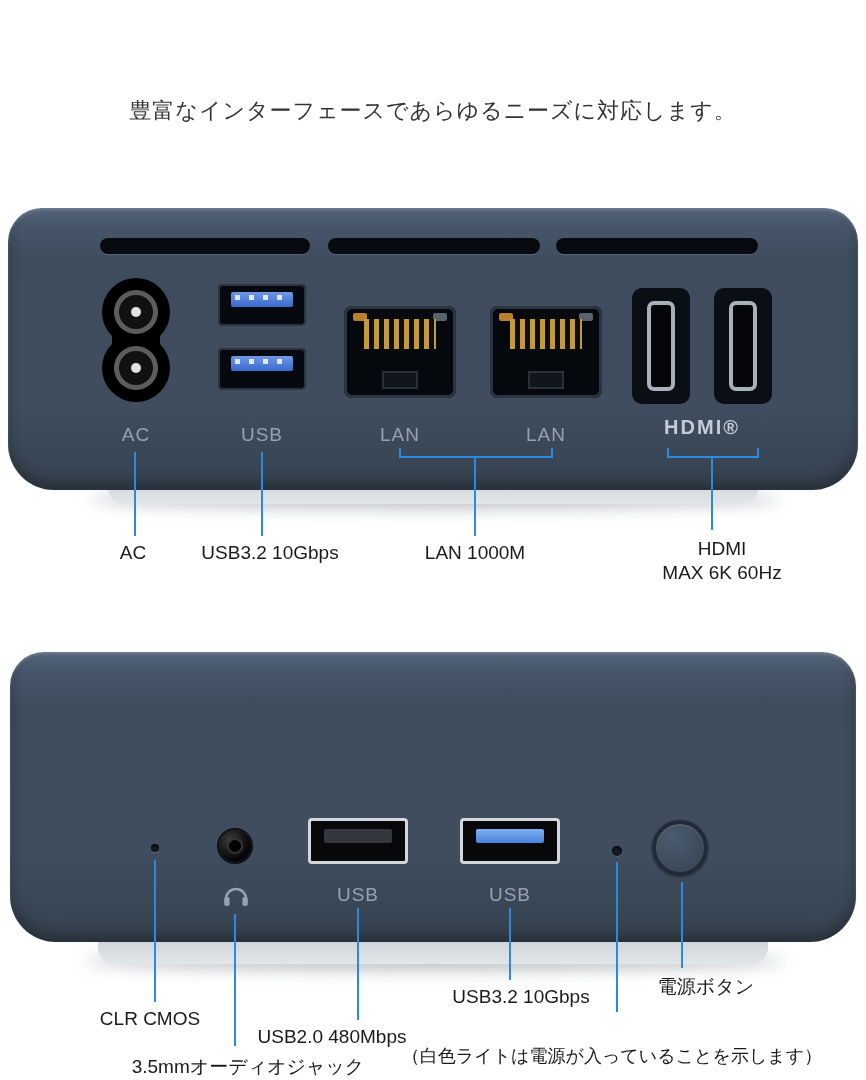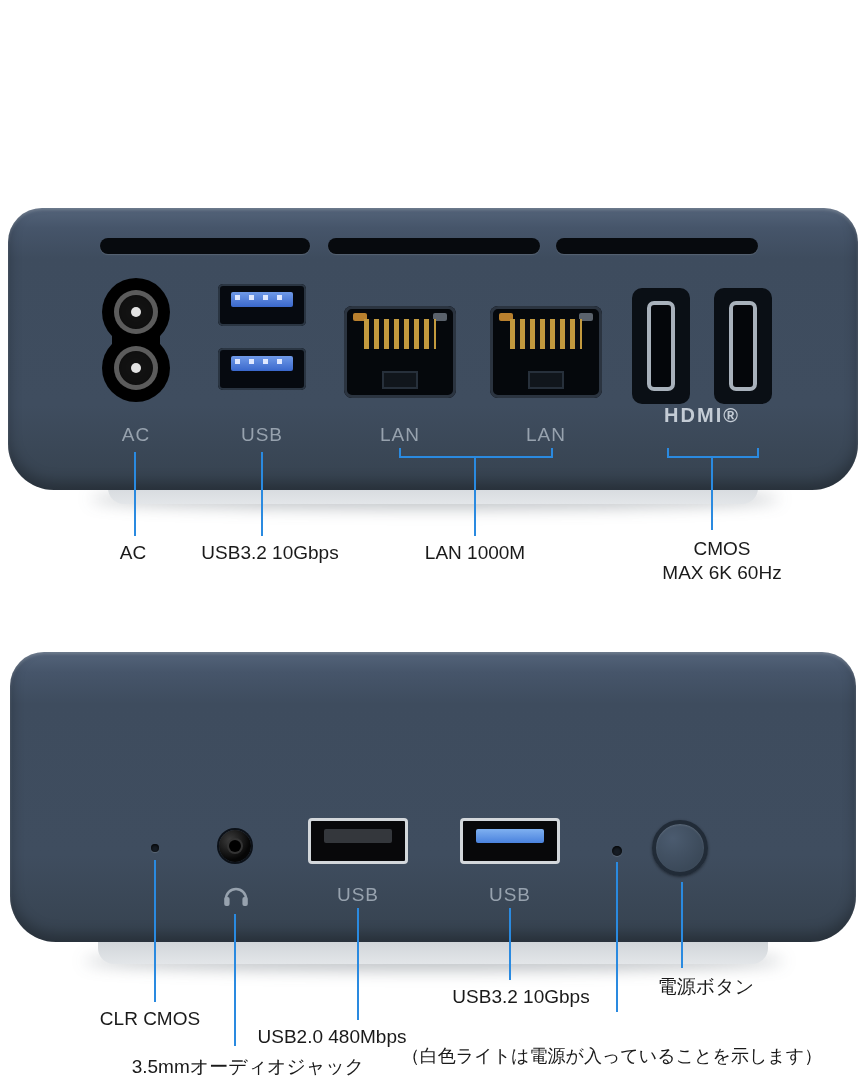--- a/index.html
+++ b/index.html
@@ -82,20 +82,21 @@
   .cl { position:absolute; width:2px; background:#2a8ae0; }
   .clh { position:absolute; height:2px; background:#2a8ae0; }
   .cap { position:absolute; transform:translateX(-50%); font-size:19px; color:#1a1a1a; white-space:nowrap; }
   .cap.small { font-size:18px;margin-left:44px; }
 </style>
 </head>
 <body>
 
 <div class="stage">
 
+  <div class="subtitle">豊富なインターフェースであらゆるニーズに対応します。</div>
 
   <div class="dev-shadow" style="left:90px; top:490px; width:690px; height:18px;"></div>
   <div class="base" style="left:108px; top:466px; width:650px; height:38px;"></div>
   <div class="body" style="left:8px; top:208px; width:850px; height:282px;"></div>
 
   <div class="vent" style="left:100px; top:238px; width:210px;"></div>
   <div class="vent" style="left:328px; top:238px; width:212px;"></div>
   <div class="vent" style="left:556px; top:238px; width:202px;"></div>
 
   <div class="ac-lobe" style="left:102px; top:278px;"></div>
@@ -130,37 +131,37 @@
       <div class="slot"></div>
     </div>
   <div class="hdmi" style="left:714px; top:288px;">
       <div class="slot"></div>
     </div>
 
   <div class="plabel" style="left:136px; top:424px;">AC</div>
   <div class="plabel" style="left:262px; top:424px;">USB</div>
   <div class="plabel" style="left:400px; top:424px;">LAN</div>
   <div class="plabel" style="left:546px; top:424px;">LAN</div>
-  <div class="plabel hdmi-l" style="left:702px; top:404px;">HDMI®</div>
+  <div class="plabel hdmi-l" style="left:702px; top:416px;">HDMI®</div>
 
   <div class="cl" style="left:134px; top:452px; height:84px;"></div>
   <div class="cl" style="left:261px; top:452px; height:84px;"></div>
   <div class="cl" style="left:399px; top:448px; height:10px;"></div>
   <div class="cl" style="left:551px; top:448px; height:10px;"></div>
   <div class="clh" style="left:399px; top:456px; width:154px;"></div>
   <div class="cl" style="left:474px; top:456px; height:80px;"></div>
   <div class="cl" style="left:667px; top:448px; height:10px;"></div>
   <div class="cl" style="left:757px; top:448px; height:10px;"></div>
   <div class="clh" style="left:667px; top:456px; width:92px;"></div>
   <div class="cl" style="left:711px; top:456px; height:74px;"></div>
 
   <div class="cap" style="left:133px; top:542px;">AC</div>
   <div class="cap" style="left:270px; top:542px;">USB3.2 10Gbps</div>
   <div class="cap" style="left:475px; top:542px;text-align:center;">LAN 1000M</div>
-  <div class="cap" style="left:722px; top:538px;">CMOS</div>
+  <div class="cap" style="left:722px; top:538px;">HDMI</div>
   <div class="cap" style="left:722px; top:562px;">MAX 6K 60Hz</div>
 
   <div class="dev-shadow" style="left:84px; top:952px; width:700px; height:18px;"></div>
   <div class="base" style="left:98px; top:928px; width:670px; height:36px;"></div>
   <div class="body" style="left:10px; top:652px; width:846px; height:290px;"></div>
 
   <div class="hole" style="left:151px; top:844px; width:8px; height:8px;"></div>
   <div class="jack" style="left:219px; top:830px;"></div>
   <div class="usbf u2" style="left:308px; top:818px;">
       <div class="tongue"></div>

